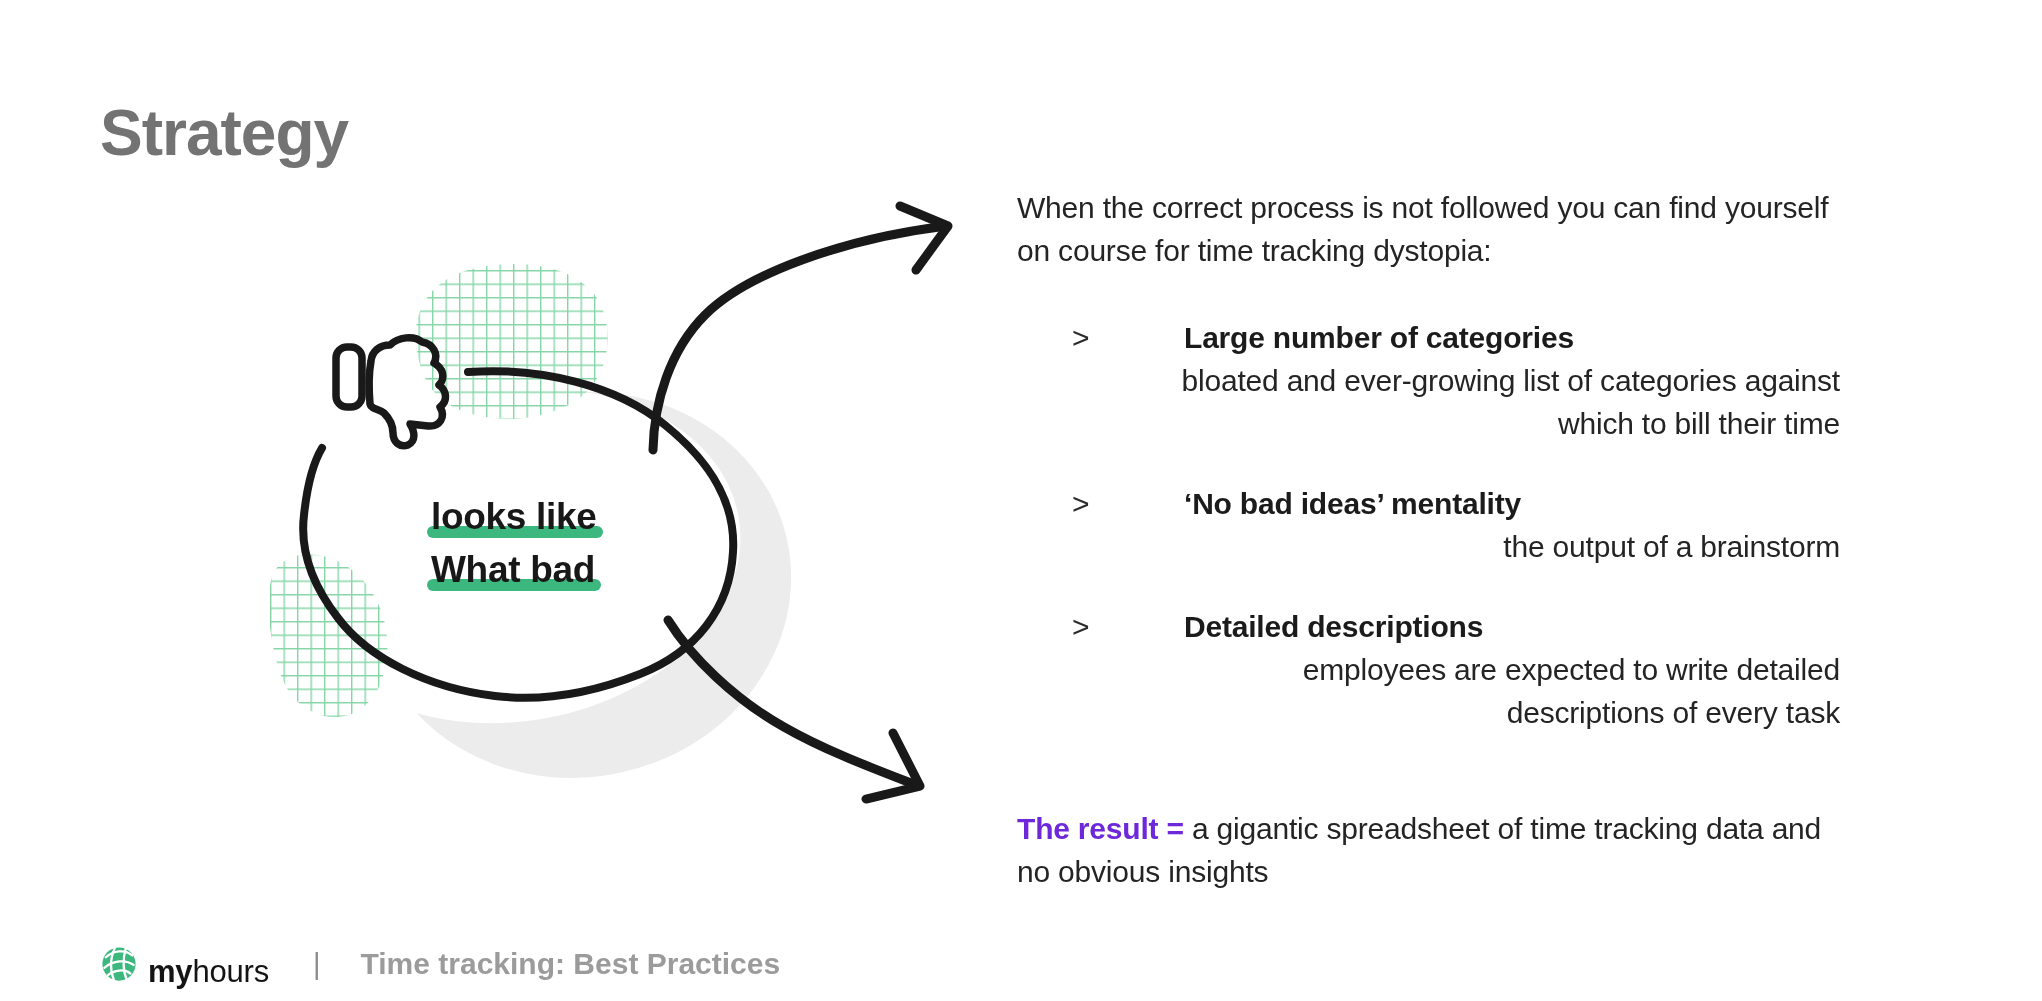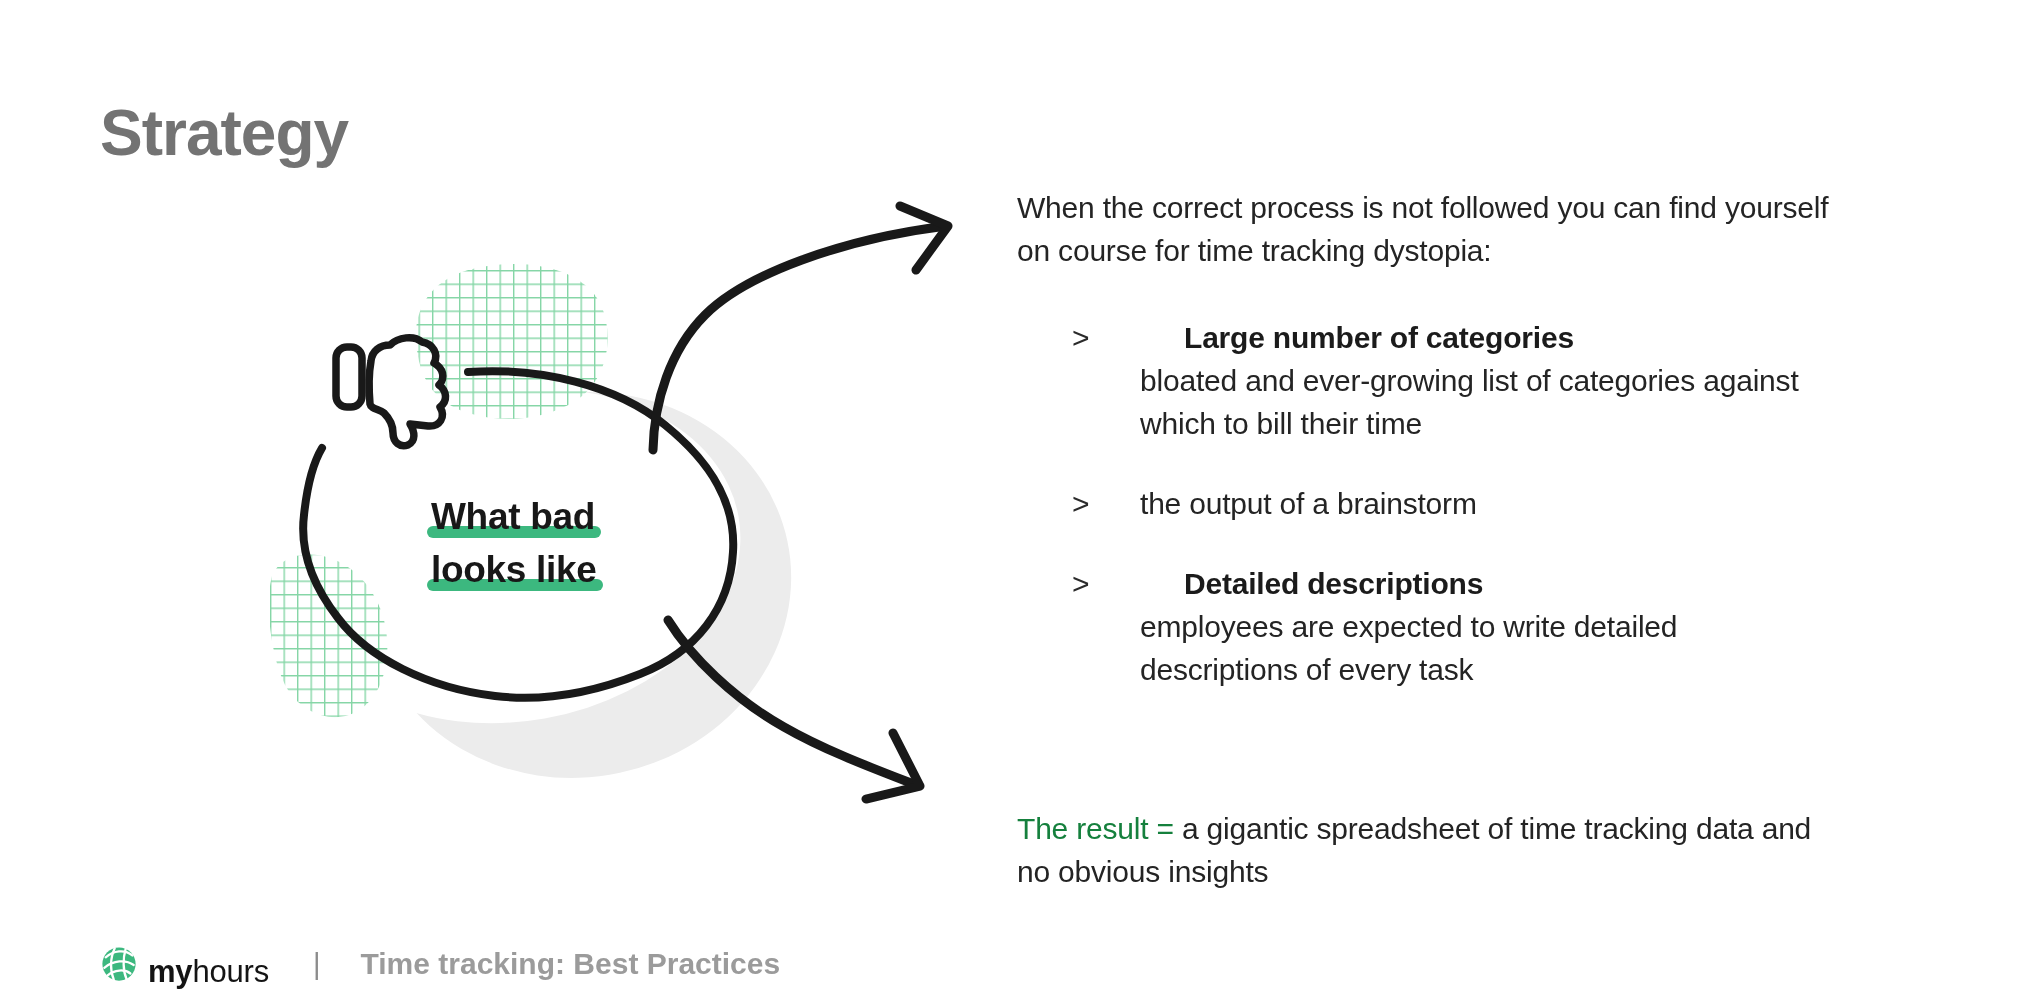--- a/index.html
+++ b/index.html
@@ -24,24 +24,24 @@
   .label-row { height:53px; }
 
   
   .right-col { position:absolute; left:1017px; top:186px; width:880px;
     font-size:30px; line-height:43px; letter-spacing:-0.2px; color:#242424; }
   .intro { width:816px; margin:0; }
   .bullets { margin-top:44px; }
   .bullet { display:flex; margin-bottom:37px; }
   .bullet-marker { width:123px; padding-left:55px; box-sizing:border-box; flex:none; color:#2a2a2a; }
   .bullet-heading { font-weight:700; color:#1b1b1b;margin-left:44px; }
-  .bullet-desc { width:700px; }
+  .bullet-desc { width:700px;text-align:right; }
   .result { position:absolute; left:1017px; top:777px; width:818px;
     font-size:30px; line-height:43px; letter-spacing:-0.2px; color:#242424; }
-  .result-prefix { font-weight:400; color:#15803d; }
+  .result-prefix { font-weight:700; color:#6d28d9; }
 
   
   .footer { position:absolute; left:100px; top:938px; display:flex; align-items:center; }
   .logo { width:38px; height:38px; margin-right:10px; flex:none; }
   .brand { font-size:31px; color:#141414; letter-spacing:-0.2px;margin-top:16px; }
   .brand-bold { font-weight:700; }
   .brand-light { font-weight:400; }
   .divider { margin:0 40px 0 44px; color:#8c8c8c; font-size:29px; }
   .caption { font-size:30px; font-weight:700; color:var(--caption-gray,#9b9b9b); }
 
@@ -80,38 +80,39 @@
     <path class="ink" stroke-width="9" d="M668 620 C691 657 734 699 784 727 C824 750 872 768 916 785"></path>
     <path class="ink" stroke-width="9" d="M893 733 L920 786 L866 799"></path>
 
     <g>
       <rect class="ink" x="336" y="347" width="26" height="60" rx="11" stroke-width="7.5"></rect>
       <path class="ink" stroke-width="7.5" d="M370 404 C369 392 369 372 371 361 C372 351 380 345 390 345 C398 337 414 335 422 342 C433 344 439 354 434 363 C443 368 446 378 439 385 C447 391 448 401 440 407 C446 417 440 427 428 426 L410 424 C415 432 416 441 408 445 C400 448 393 442 393 433 C393 426 390 419 384 413 C379 409 371 409 370 404 Z"></path>
     </g>
   </svg>
 
   <div class="center-label">
+    <div class="label-row"><span class="label-line">looks like</span></div>
     <div class="label-row"><span class="label-line">What bad</span></div>
-    <div class="label-row"><span class="label-line">looks like</span></div>
   </div>
 
   <div class="right-col">
     <p class="intro">When the correct process is not followed you can find yourself on course for time tracking dystopia:</p>
 
     <div class="bullets">
       <div class="bullet">
         <span class="bullet-marker">&gt;</span>
         <div class="bullet-body">
           <div class="bullet-heading">Large number of categories</div>
           <div class="bullet-desc">bloated and ever-growing list of categories against which to bill their time</div>
         </div>
       </div>
       <div class="bullet">
         <span class="bullet-marker">&gt;</span>
         <div class="bullet-body">
+          <div class="bullet-heading">‘No bad ideas’ mentality</div>
           <div class="bullet-desc">the output of a brainstorm</div>
         </div>
       </div>
       <div class="bullet">
         <span class="bullet-marker">&gt;</span>
         <div class="bullet-body">
           <div class="bullet-heading">Detailed descriptions</div>
           <div class="bullet-desc">employees are expected to write detailed descriptions of every task</div>
         </div>
       </div>

